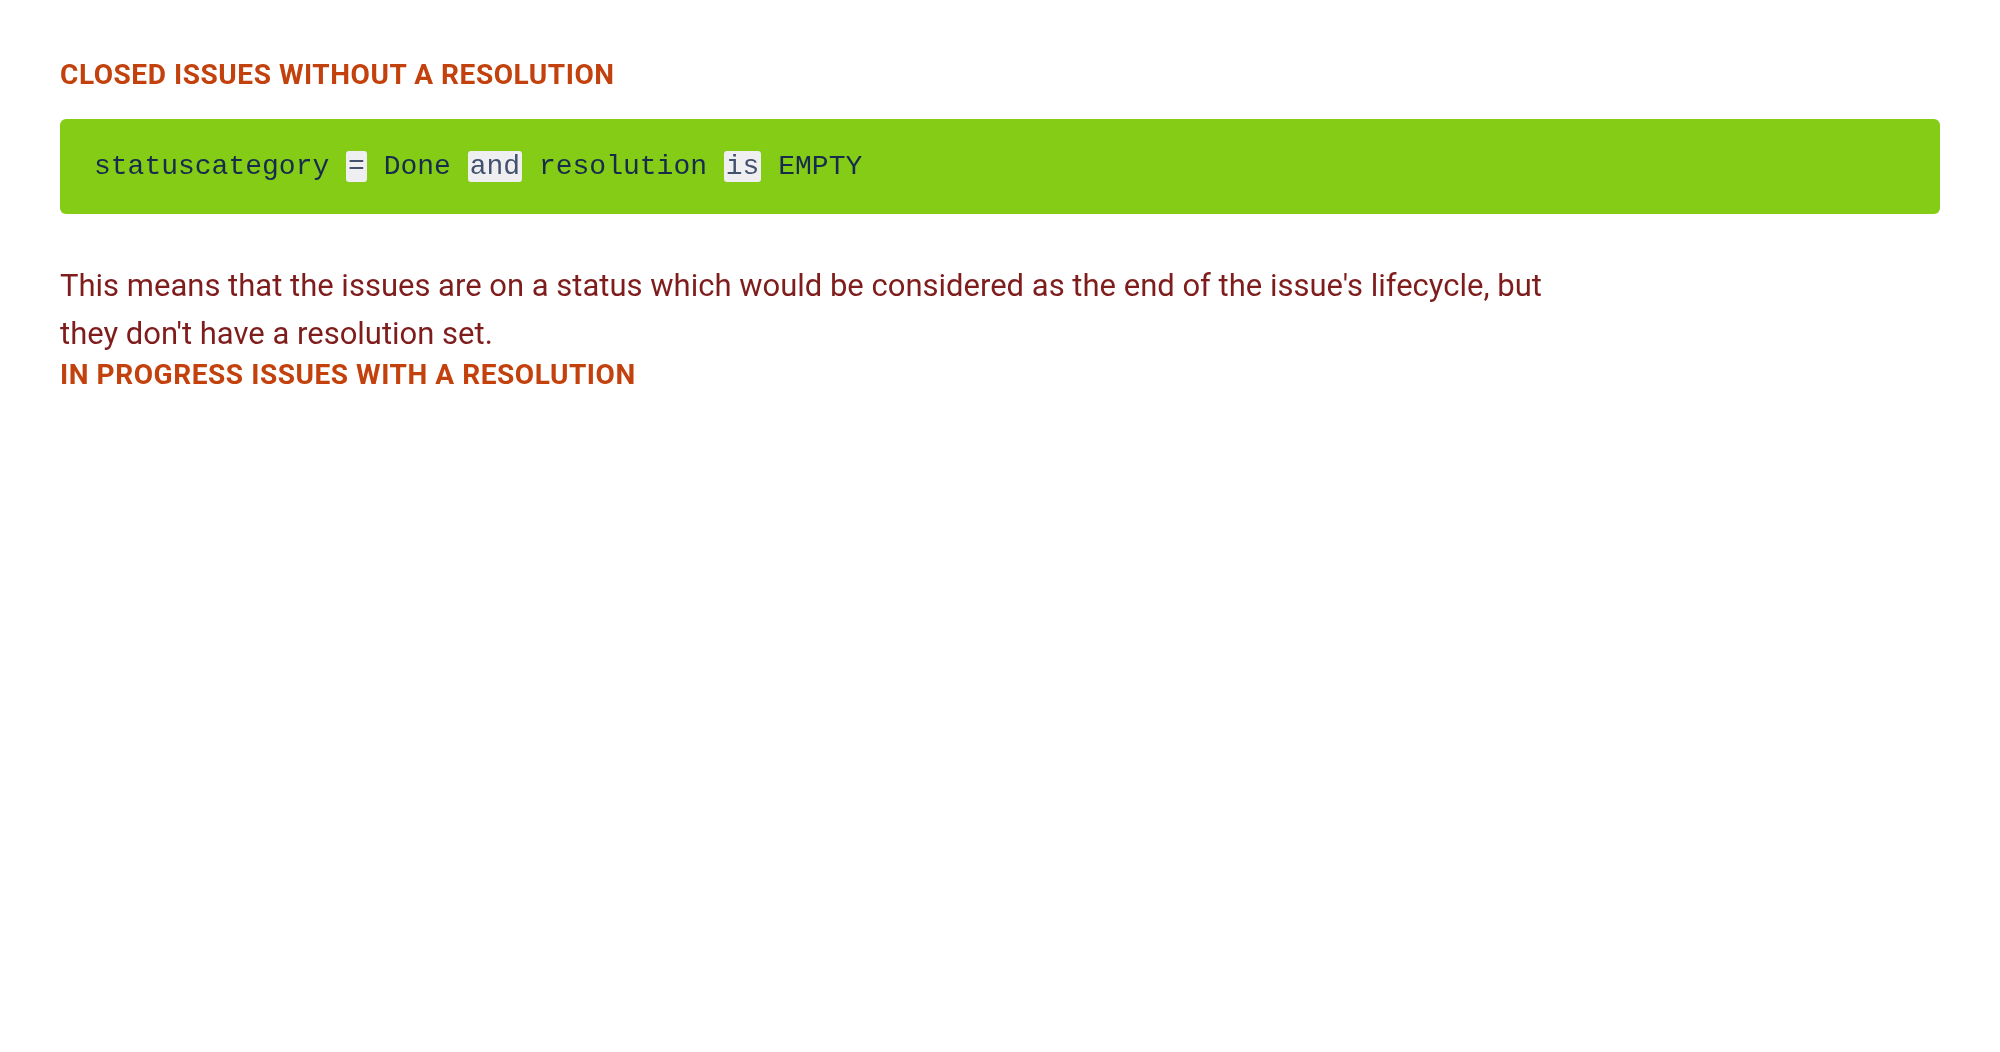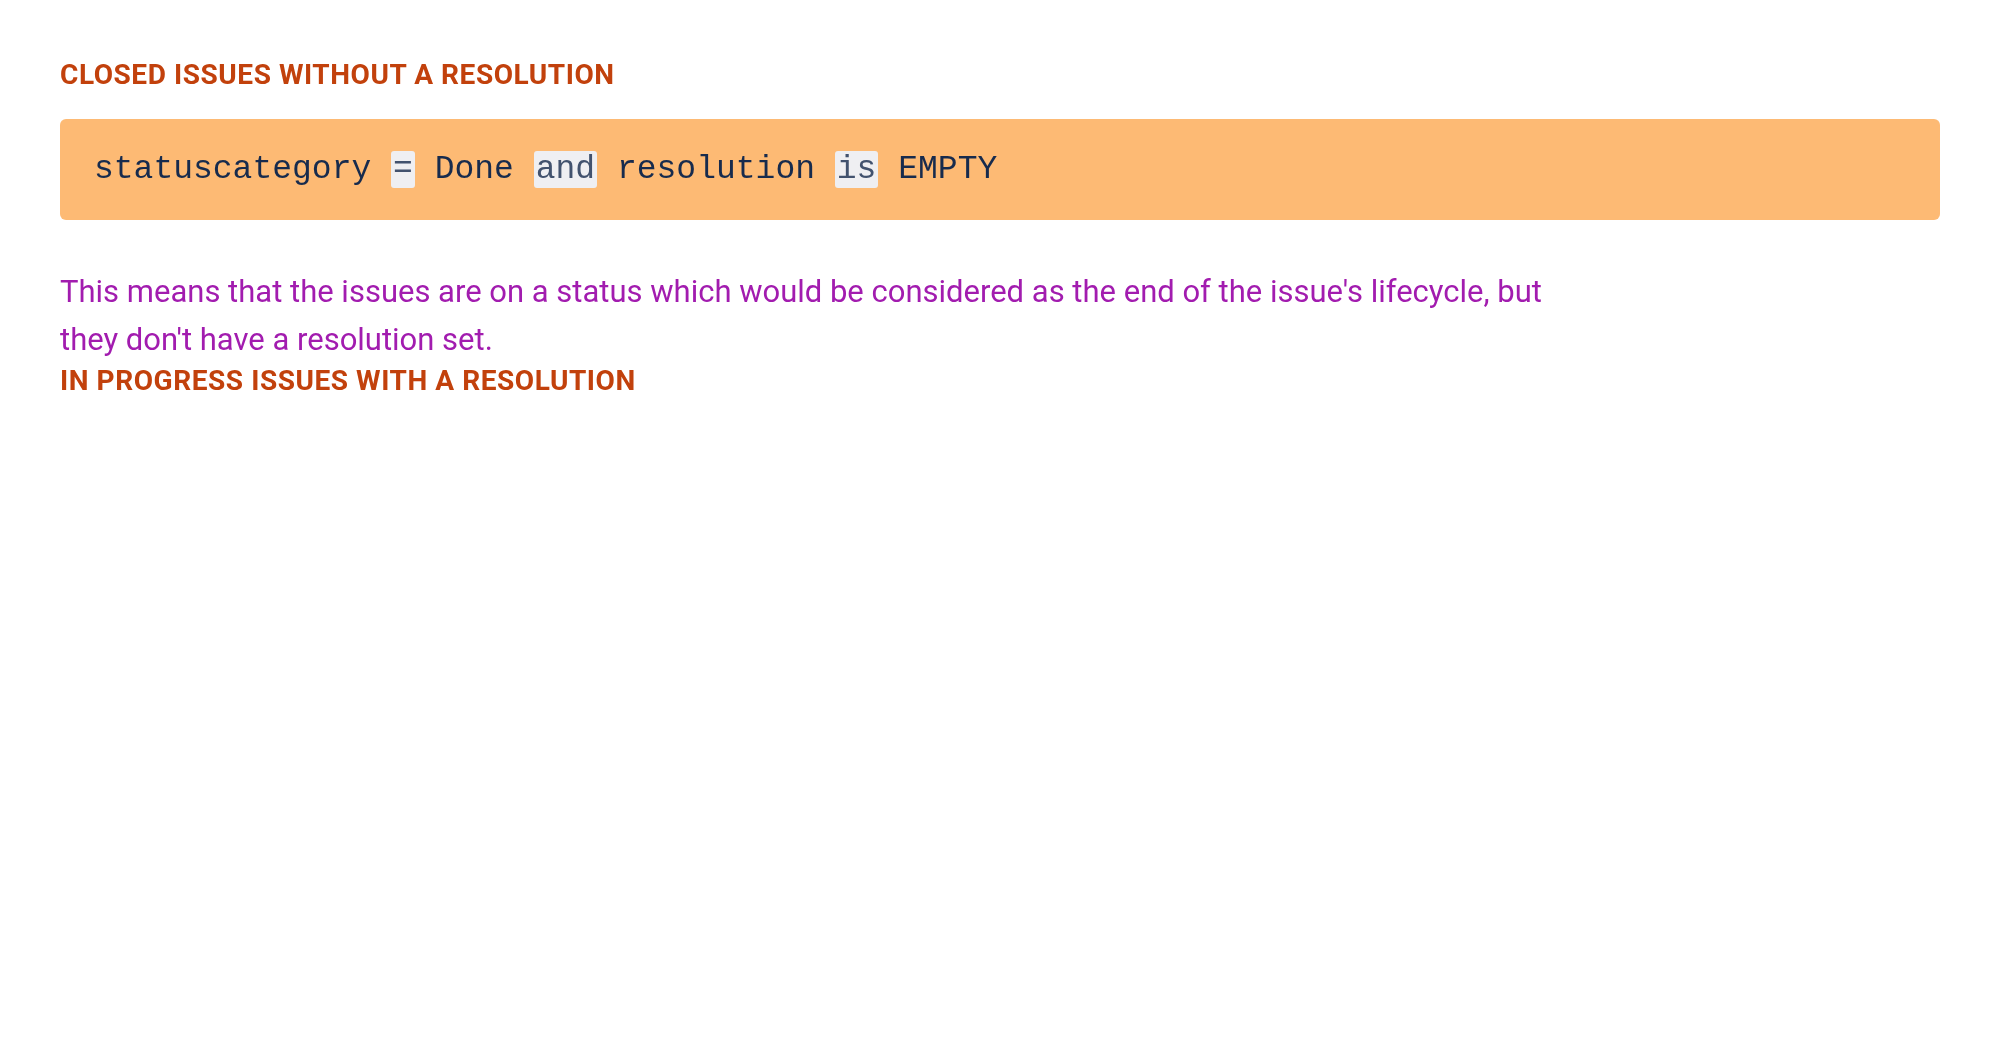--- a/index.html
+++ b/index.html
@@ -17,39 +17,39 @@
     }
     .section-heading {
       font-size: 28px;
       font-weight: 700;
       letter-spacing: 0.02em;
       color: #c2410c;
       text-transform: uppercase;
       margin-bottom: 28px;
     }
     .code-block {
-      background: #fdba74;
+      background: #84cc16;
       border-radius: 6px;
       padding: 32px 34px;
       font-family: "SFMono-Regular", Consolas, "Liberation Mono", Menlo, monospace;
-      font-size: 33px;
+      font-size: 28px;
       color: #172B4D;
       margin-bottom: 48px;
       white-space: pre;
     }
     .code-block .kw {
       background: #EFEFF2;
       color: #42526E;
       border-radius: 3px;
       padding: 0 2px;
     }
     .description {
       font-size: 31px;
       line-height: 1.55;
-      color: #a21caf;
+      color: #7f1d1d;
       margin-bottom: 118px;
       max-width: 1520px;
     }
     .description:last-child {
       margin-bottom: 0;
     }
   </style>
 </head>
 <body>
 

